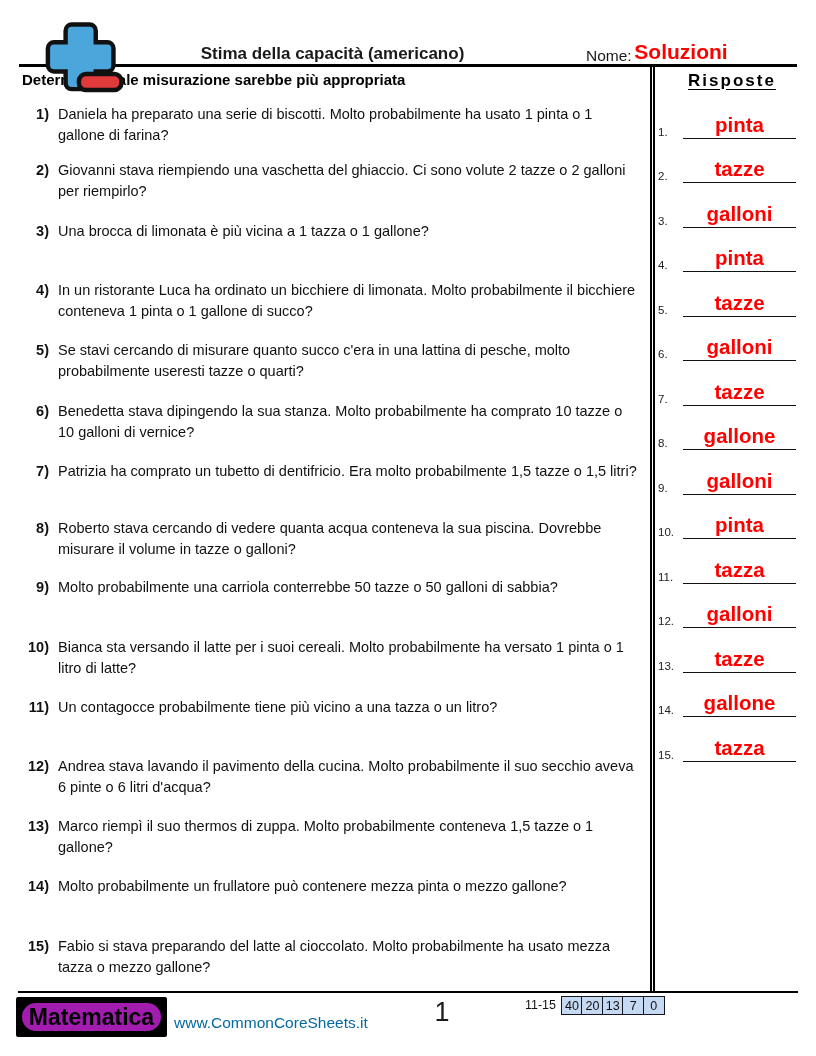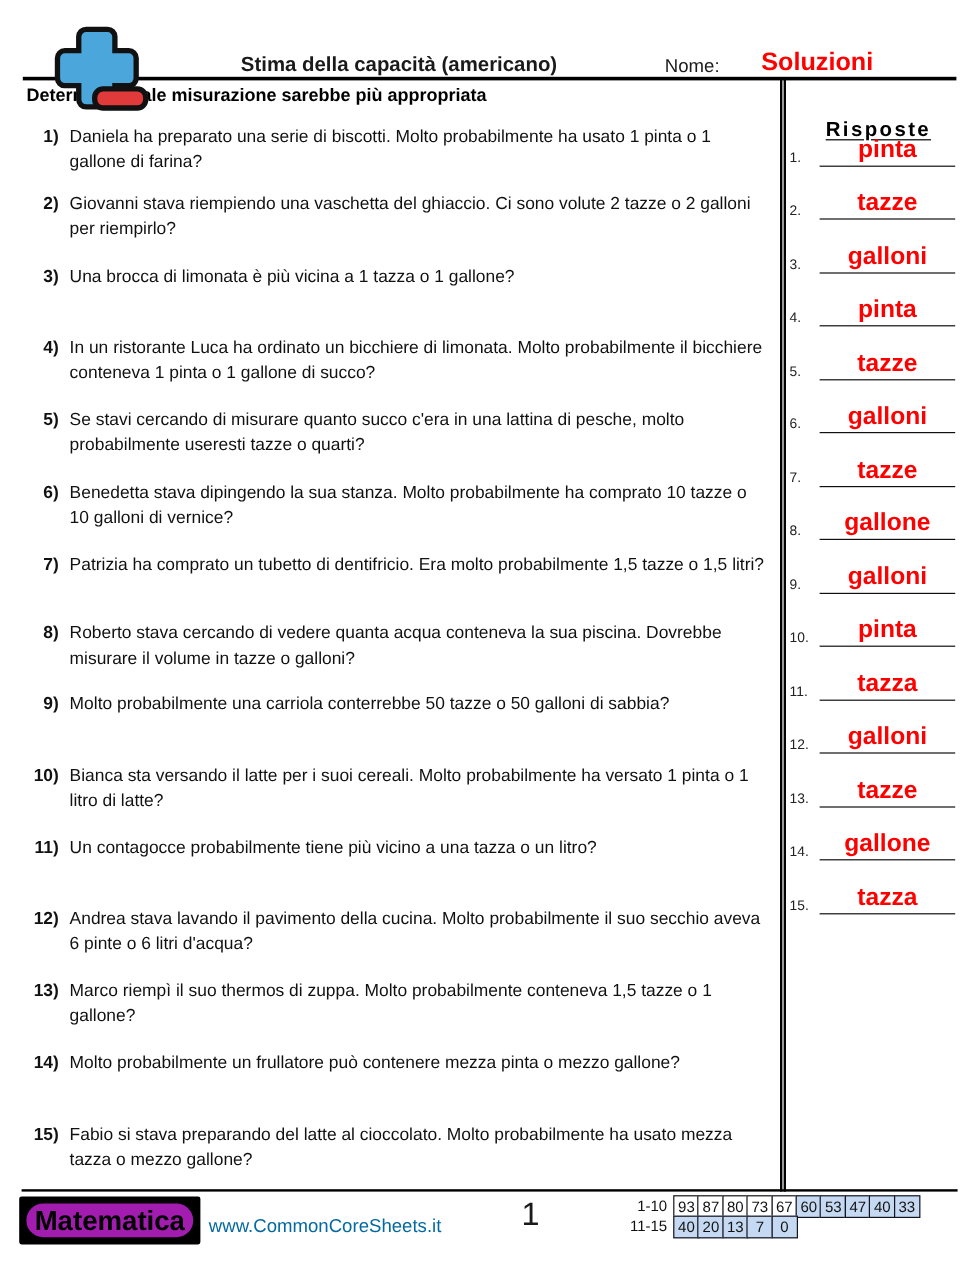--- a/index.html
+++ b/index.html
@@ -13,21 +13,21 @@
     color: #111111;
     overflow: hidden;
   }
 
   
   .logo-svg { position: absolute; left: 40px; top: 20px; width: 92px; height: 78px; z-index: 3; }
   .doc-title {
     position: absolute; left: 165px; top: 44px; width: 335px;
     text-align: center; font-size: 17px; color: #1a1a1a; font-weight: bold;
   }
-  .name-label { position: absolute; left: 554px; top: 47px; font-size: 15.5px; color: #1a1a1a; }
+  .name-label { position: absolute; left: 586px; top: 47px; font-size: 15.5px; color: #1a1a1a; }
   .name-value {
     position: absolute; left: 621px; top: 40px; width: 120px; text-align: center;
     font-size: 21px; font-weight: bold; color: #ff0000;
   }
   .header-rule {
     position: absolute; left: 19px; top: 64px; width: 778px;
     border-top: 3px solid #000;
   }
   .instructions {
     position: absolute; left: 22px; top: 71px; width: 620px;
@@ -42,21 +42,20 @@
 
   
   .divider {
     position: absolute; left: 650px; top: 66px; height: 927px; width: 5px;
     border-left: 2px solid #000; border-right: 2px solid #000;
   }
   .answers-title {
     position: absolute; left: 658px; top: 71px; width: 148px; text-align: center;
     font-size: 17px; font-weight: bold; letter-spacing: 2px;
     color: #000;
-    margin-top: 27px;
   }
   .answers-title span { text-decoration: underline; text-underline-offset: 3px; }
   .answer-row { position: absolute; left: 655px; width: 148px; height: 28px; }
   .a-num { position: absolute; left: 3px; bottom: 1px; font-size: 11.5px; color: #222; }
   .a-line {
     position: absolute; left: 28px; bottom: 0; width: 113px; height: 28px;
     border-bottom: 1.7px solid #111;
     display: flex; align-items: flex-end; justify-content: center;
   }
   .a-value { font-size: 20.5px; font-weight: bold; color: #ff0000; line-height: 1; padding-bottom: 3px; }
@@ -260,33 +259,20 @@
 
   <div class="footer-rule"></div>
   <div class="brand-box">
     <div class="brand-pill">Matematica</div>
   </div>
   <div class="website">www.CommonCoreSheets.it</div>
   <div class="page-number">1</div>
 
   <div class="score-table">
     <div class="score-row">
-      <span class="score-label">1-10</span>
-      <span class="score-cell">93</span>
-      <span class="score-cell">87</span>
-      <span class="score-cell">80</span>
-      <span class="score-cell">73</span>
-      <span class="score-cell">67</span>
-      <span class="score-cell hl">60</span>
-      <span class="score-cell hl">53</span>
-      <span class="score-cell hl">47</span>
-      <span class="score-cell hl">40</span>
-      <span class="score-cell hl">33</span>
-    </div>
-    <div class="score-row">
       <span class="score-label">11-15</span>
       <span class="score-cell hl">40</span>
       <span class="score-cell hl">20</span>
       <span class="score-cell hl">13</span>
       <span class="score-cell hl">7</span>
       <span class="score-cell hl">0</span>
     </div>
   </div>
 
 </div>

